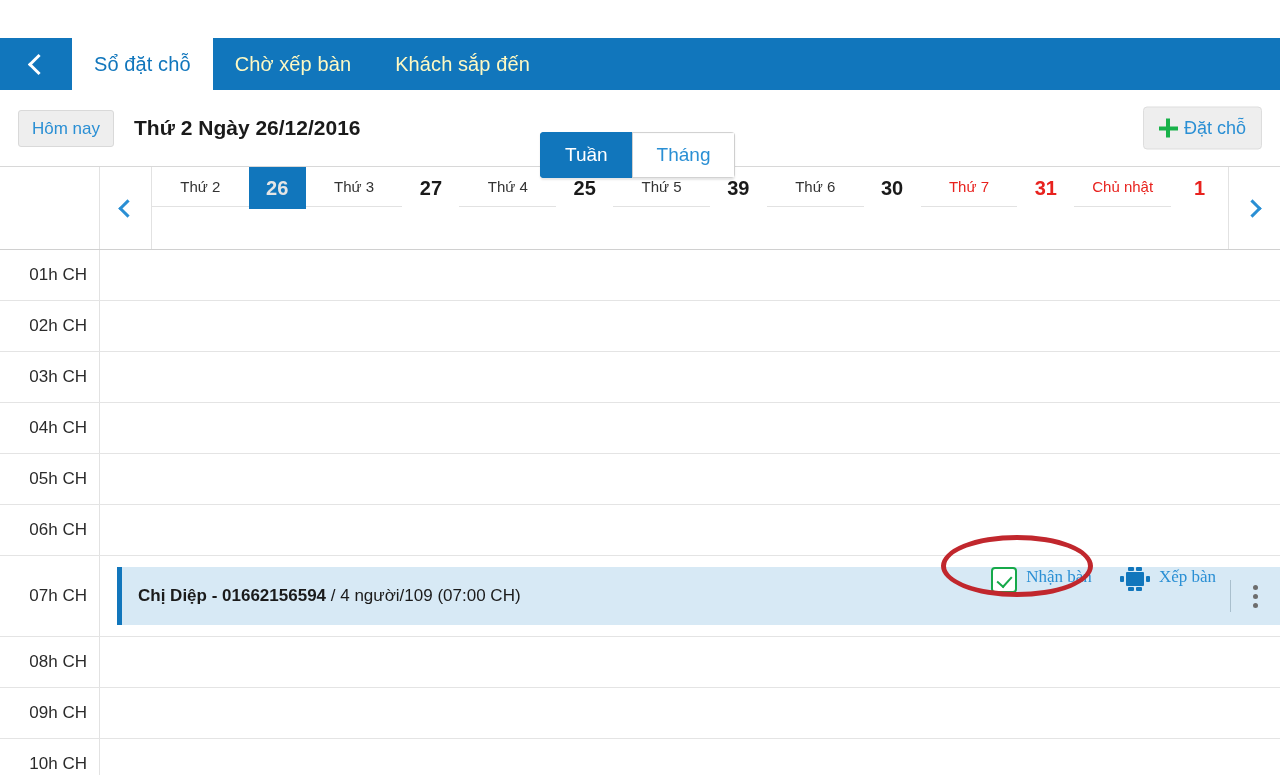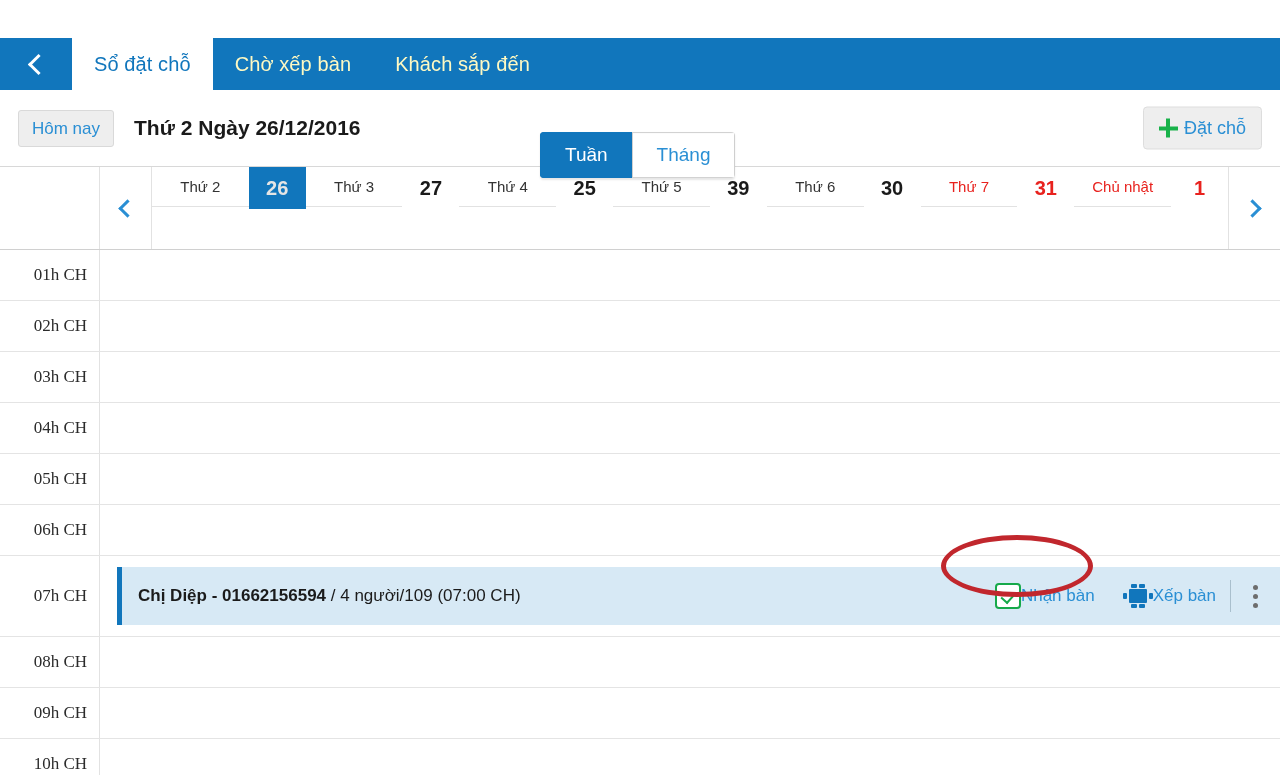--- a/index.html
+++ b/index.html
@@ -223,21 +223,20 @@
   .slot-time {
     width: 100px;
     flex: none;
     border-right: 1px solid #e2e2e2;
     display: flex;
     align-items: center;
     justify-content: flex-end;
     padding-right: 12px;
     font-size: 17px;
     color: #2b2b2b;
-    font-family: Liberation Serif, serif;
   }
   .slot-body {
     flex: 1;
     position: relative;
     display: flex;
     align-items: center;
   }
 
   
   .resv {
@@ -261,24 +260,26 @@
     overflow: hidden;
   }
   .resv-text b { font-weight: bold; }
   .resv-actions {
     display: flex;
     align-items: center;
     height: 100%;
   }
   .act {
     display: flex;
-    align-items: center;
+    align-items: flex-start;
+    gap: 9px;
     padding: 0 14px;
     cursor: pointer;
     height: 100%;
+    font-family: Liberation Serif, serif;
   }
   .act-label { font-size: 17px; color: #2a8fd4; white-space: nowrap; }
 
   .chk-icon {
     width: 26px; height: 26px;
     border: 2px solid #16a94a;
     border-radius: 4px;
     background: #ffffff;
     position: relative;
     flex: none;

